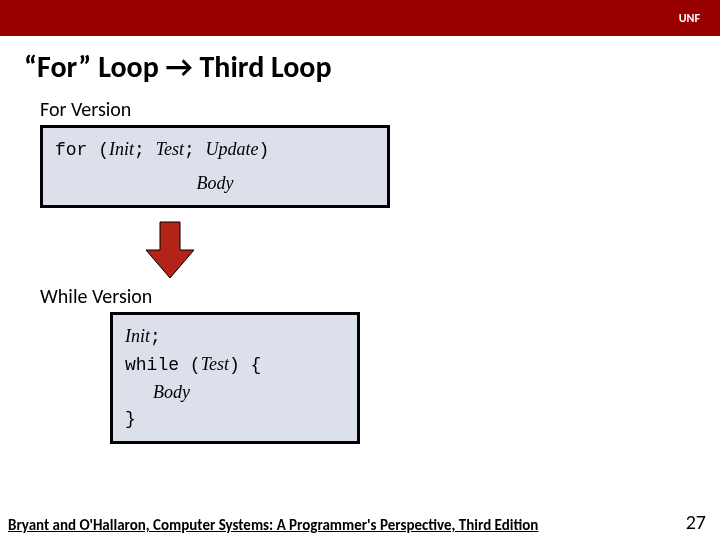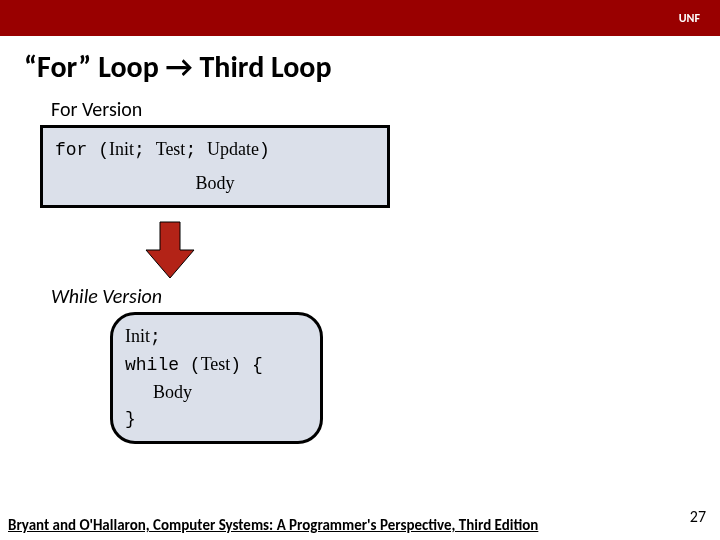--- a/index.html
+++ b/index.html
@@ -27,62 +27,61 @@
   }
   .slide-title {
     font-size: 30px;
     font-weight: bold;
     color: #000;
     padding: 12px 0 8px 24px;
   }
   .section-label {
     font-size: 20px;
     color: #000;
-    padding-left: 51px;
+    padding-left: 40px;
     margin-top: 4px;
     margin-bottom: 4px;
   }
   .code-box {
     border: 3px solid #000;
     background: #dbe0ea;
     margin-left: 40px;
     padding: 8px 12px;
     font-size: 18px;
     line-height: 1.5;
   }
   .code-box.for-box {
     width: 350px;
   }
   .code-box.while-box {
-    width: 213px;
+    width: 250px;
     margin-left: 110px;
     margin-top: 2px;
-    border-radius: 25px;
   }
   .mono { font-family: "Courier New", monospace; }
-  .ital { font-family: Georgia, 'Times New Roman', serif; }
+  .ital { font-style: italic; font-family: Georgia, 'Times New Roman', serif; }
   .arrow-wrap {
     margin: 12px 0 4px 140px;
     width: 60px;
     height: 60px;
   }
   .footer-left {
     position: absolute;
     bottom: 6px;
     left: 8px;
     font-size: 15px;
     font-weight: bold;
     color: #000;
     text-decoration: underline;
   }
   .footer-right {
     position: absolute;
-    bottom: 14px;
+    bottom: 6px;
     right: 14px;
-    font-size: 16px;
+    font-size: 20px;
     color: #000;
   }
   .while-section { margin-top: 2px; }
   .indent { padding-left: 28px; display: block; }
 </style>
 </head>
 <body>
 
 <div class="top-bar">
   <span class="top-bar-text">UNF</span>
@@ -103,21 +102,21 @@
   </div>
 </div>
 
 <div class="arrow-wrap">
   <svg width="60" height="60" viewBox="0 0 60 60">
     <path d="M20 2 L40 2 L40 30 L54 30 L30 58 L6 30 L20 30 Z" fill="#b32317" stroke="#000" stroke-width="1"></path>
   </svg>
 </div>
 
 <div class="while-section">
-  <div class="section-label" style="font-style:italic;">While Version</div>
+  <div class="section-label" style="">While Version</div>
   <div class="code-box while-box">
     <div>
       <span class="ital">Init</span><span class="mono">;</span>
     </div>
     <div>
       <span class="mono">while </span><span class="mono">(</span><span class="ital">Test</span><span class="mono">) </span><span class="mono">{</span>
     </div>
     <span class="indent ital">Body</span>
     <div class="mono">}</div>
   </div>

